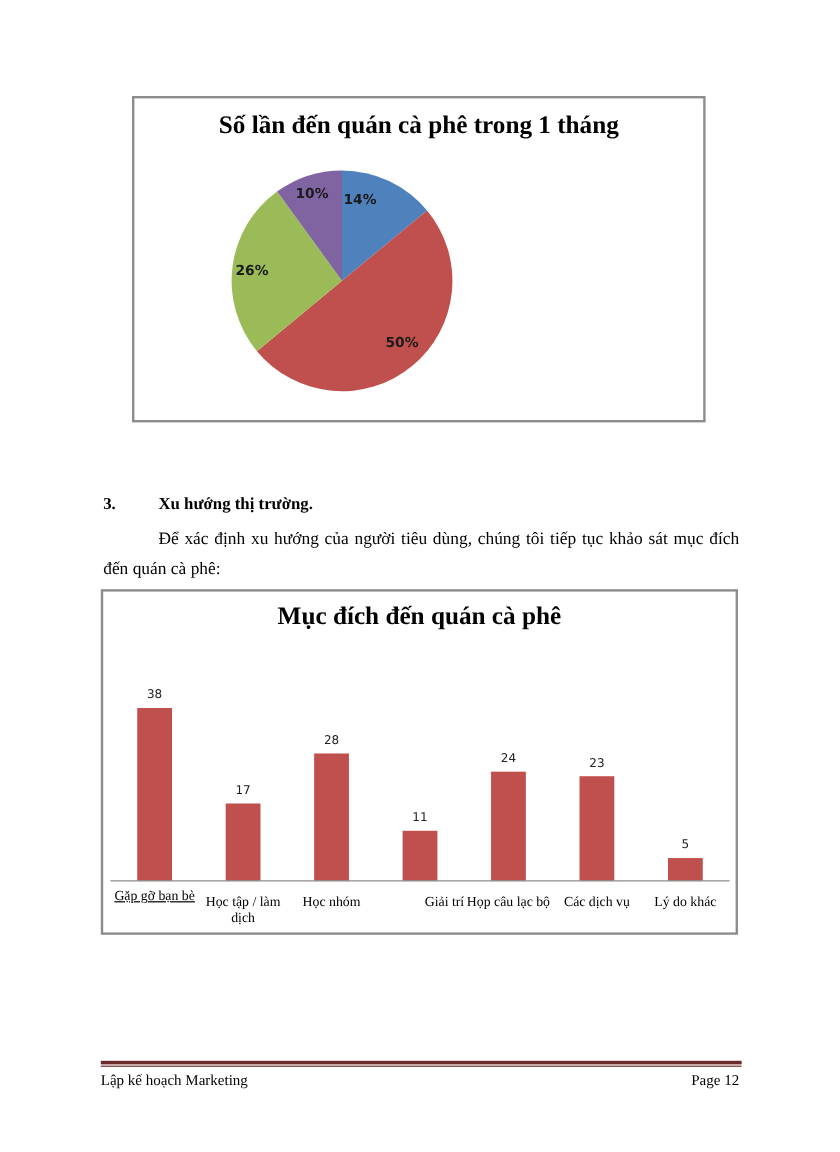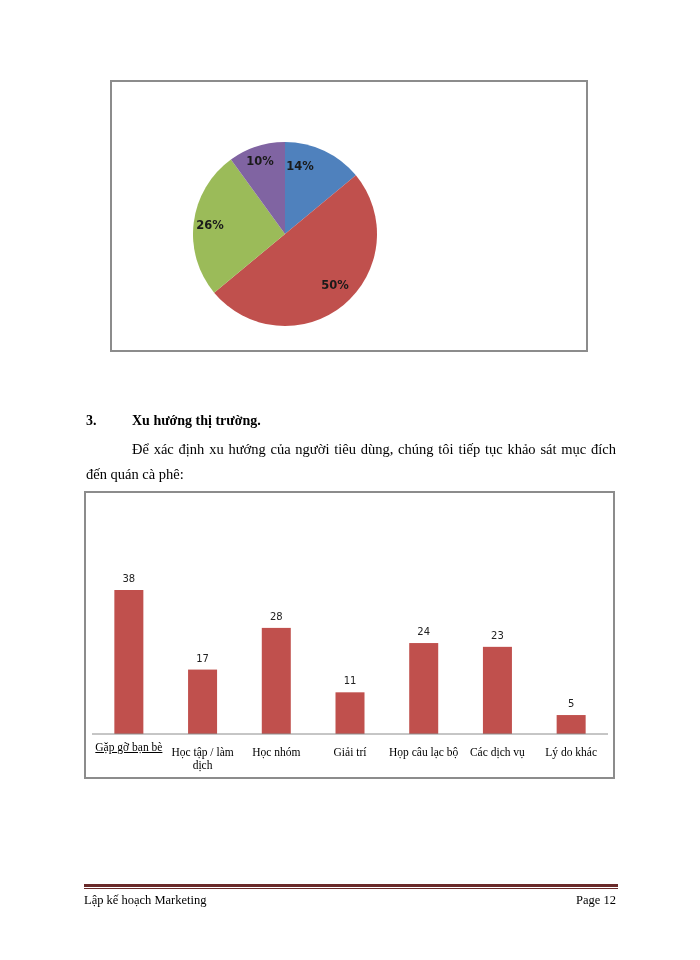--- a/index.html
+++ b/index.html
@@ -22,20 +22,21 @@
   .xlabel{position:absolute;font-size:11.5px;text-align:center;line-height:13px;}
   .footer-rule1{position:absolute;left:84px;top:884px;width:534px;height:3px;background:#6a2a2a;}
   .footer-rule2{position:absolute;left:84px;top:888px;width:534px;height:1px;background:#6a2a2a;}
   #footer-left{position:absolute;left:84px;top:893px;font-size:12.5px;}
   #footer-right{position:absolute;right:84px;top:893px;font-size:12.5px;margin-left:30px;}
 </style>
 </head>
 <body>
 
 <div class="chart-box" id="pie-box">
+  <div id="pie-title">Số lần đến quán cà phê trong 1 tháng</div>
   <svg id="pie-svg" width="474" height="268">
     <g id="pie-slices">
         <path d="M173,152 L173,60 A92,92 0 0 1 243.8872183353726,93.35699294312056 Z" fill="#4f81bd"></path>
         <path d="M173,152 L243.8872183353726,93.35699294312056 A92,92 0 0 1 102.1127816646274,210.64300705687947 Z" fill="#c0504d"></path>
         <path d="M173,152 L102.1127816646274,210.64300705687947 A92,92 0 0 1 118.92375678909247,77.57043651750485 Z" fill="#9bbb59"></path>
         <path d="M173,152 L118.92375678909247,77.57043651750485 A92,92 0 0 1 172.99999999999997,60 Z" fill="#8064a2"></path>
       </g>
     <g font-family="DejaVu Sans, sans-serif" font-weight="bold" font-size="11.5" fill="#1a1a1a">
       <text x="188" y="88" text-anchor="middle">14%</text>
       <text x="223" y="207" text-anchor="middle">50%</text>
@@ -44,20 +45,21 @@
     </g>
   </svg>
 </div>
 
 <div id="section-heading">
   <span class="num">3.</span><span>Xu hướng thị trường.</span>
 </div>
 <div id="para">Để xác định xu hướng của người tiêu dùng, chúng tôi tiếp tục khảo sát mục đích đến quán cà phê:</div>
 
 <div class="chart-box" id="bar-box">
+  <div id="bar-title">Mục đích đến quán cà phê</div>
   <svg id="bar-svg" width="527" height="284">
     <g id="bars">
         <rect x="28.357142857142854" y="97" width="29" height="144" fill="#c0504d"></rect>
         <text x="42.857142857142854" y="89" text-anchor="middle" font-size="10" font-family="DejaVu Sans, sans-serif" fill="#222">38</text>
         <rect x="102.07142857142856" y="176.57894736842104" width="29" height="64.42105263157895" fill="#c0504d"></rect>
         <text x="116.57142857142856" y="168.57894736842104" text-anchor="middle" font-size="10" font-family="DejaVu Sans, sans-serif" fill="#222">17</text>
         <rect x="175.78571428571428" y="134.89473684210526" width="29" height="106.10526315789473" fill="#c0504d"></rect>
         <text x="190.28571428571428" y="126.89473684210526" text-anchor="middle" font-size="10" font-family="DejaVu Sans, sans-serif" fill="#222">28</text>
         <rect x="249.5" y="199.31578947368422" width="29" height="41.68421052631579" fill="#c0504d"></rect>
         <text x="264" y="191.31578947368422" text-anchor="middle" font-size="10" font-family="DejaVu Sans, sans-serif" fill="#222">11</text>
@@ -67,21 +69,21 @@
         <text x="411.4285714285714" y="145.84210526315792" text-anchor="middle" font-size="10" font-family="DejaVu Sans, sans-serif" fill="#222">23</text>
         <rect x="470.6428571428571" y="222.05263157894737" width="29" height="18.94736842105263" fill="#c0504d"></rect>
         <text x="485.1428571428571" y="214.05263157894737" text-anchor="middle" font-size="10" font-family="DejaVu Sans, sans-serif" fill="#222">5</text>
       </g>
     <line x1="6" y1="241" x2="522" y2="241" stroke="#8c8c8c" stroke-width="1"></line>
   </svg>
   <div id="xlabels">
       <div class="xlabel" style="left: 6px; width: 73.7143px; top: 248px; text-decoration: underline;">Gặp gỡ bạn bè</div>
       <div class="xlabel" style="left: 79.7143px; width: 73.7143px; top: 253px;">Học tập / làm dịch</div>
       <div class="xlabel" style="left: 153.429px; width: 73.7143px; top: 253px;">Học nhóm</div>
-      <div class="xlabel" style="left: 227.143px; width: 73.7143px; top: 253px;">Giải trí</div>
+      <div class="xlabel" style="left: 227.143px; width: 73.7143px; top: 253px; text-align: right;">Giải trí</div>
       <div class="xlabel" style="left: 300.857px; width: 73.7143px; top: 253px;">Họp câu lạc bộ</div>
       <div class="xlabel" style="left: 374.571px; width: 73.7143px; top: 253px;">Các dịch vụ</div>
       <div class="xlabel" style="left: 448.286px; width: 73.7143px; top: 253px;">Lý do khác</div>
     </div>
 </div>
 
 <div class="footer-rule1"></div>
 <div class="footer-rule2"></div>
 <div id="footer-left">Lập kế hoạch Marketing</div>
 <div id="footer-right">Page 12</div>

